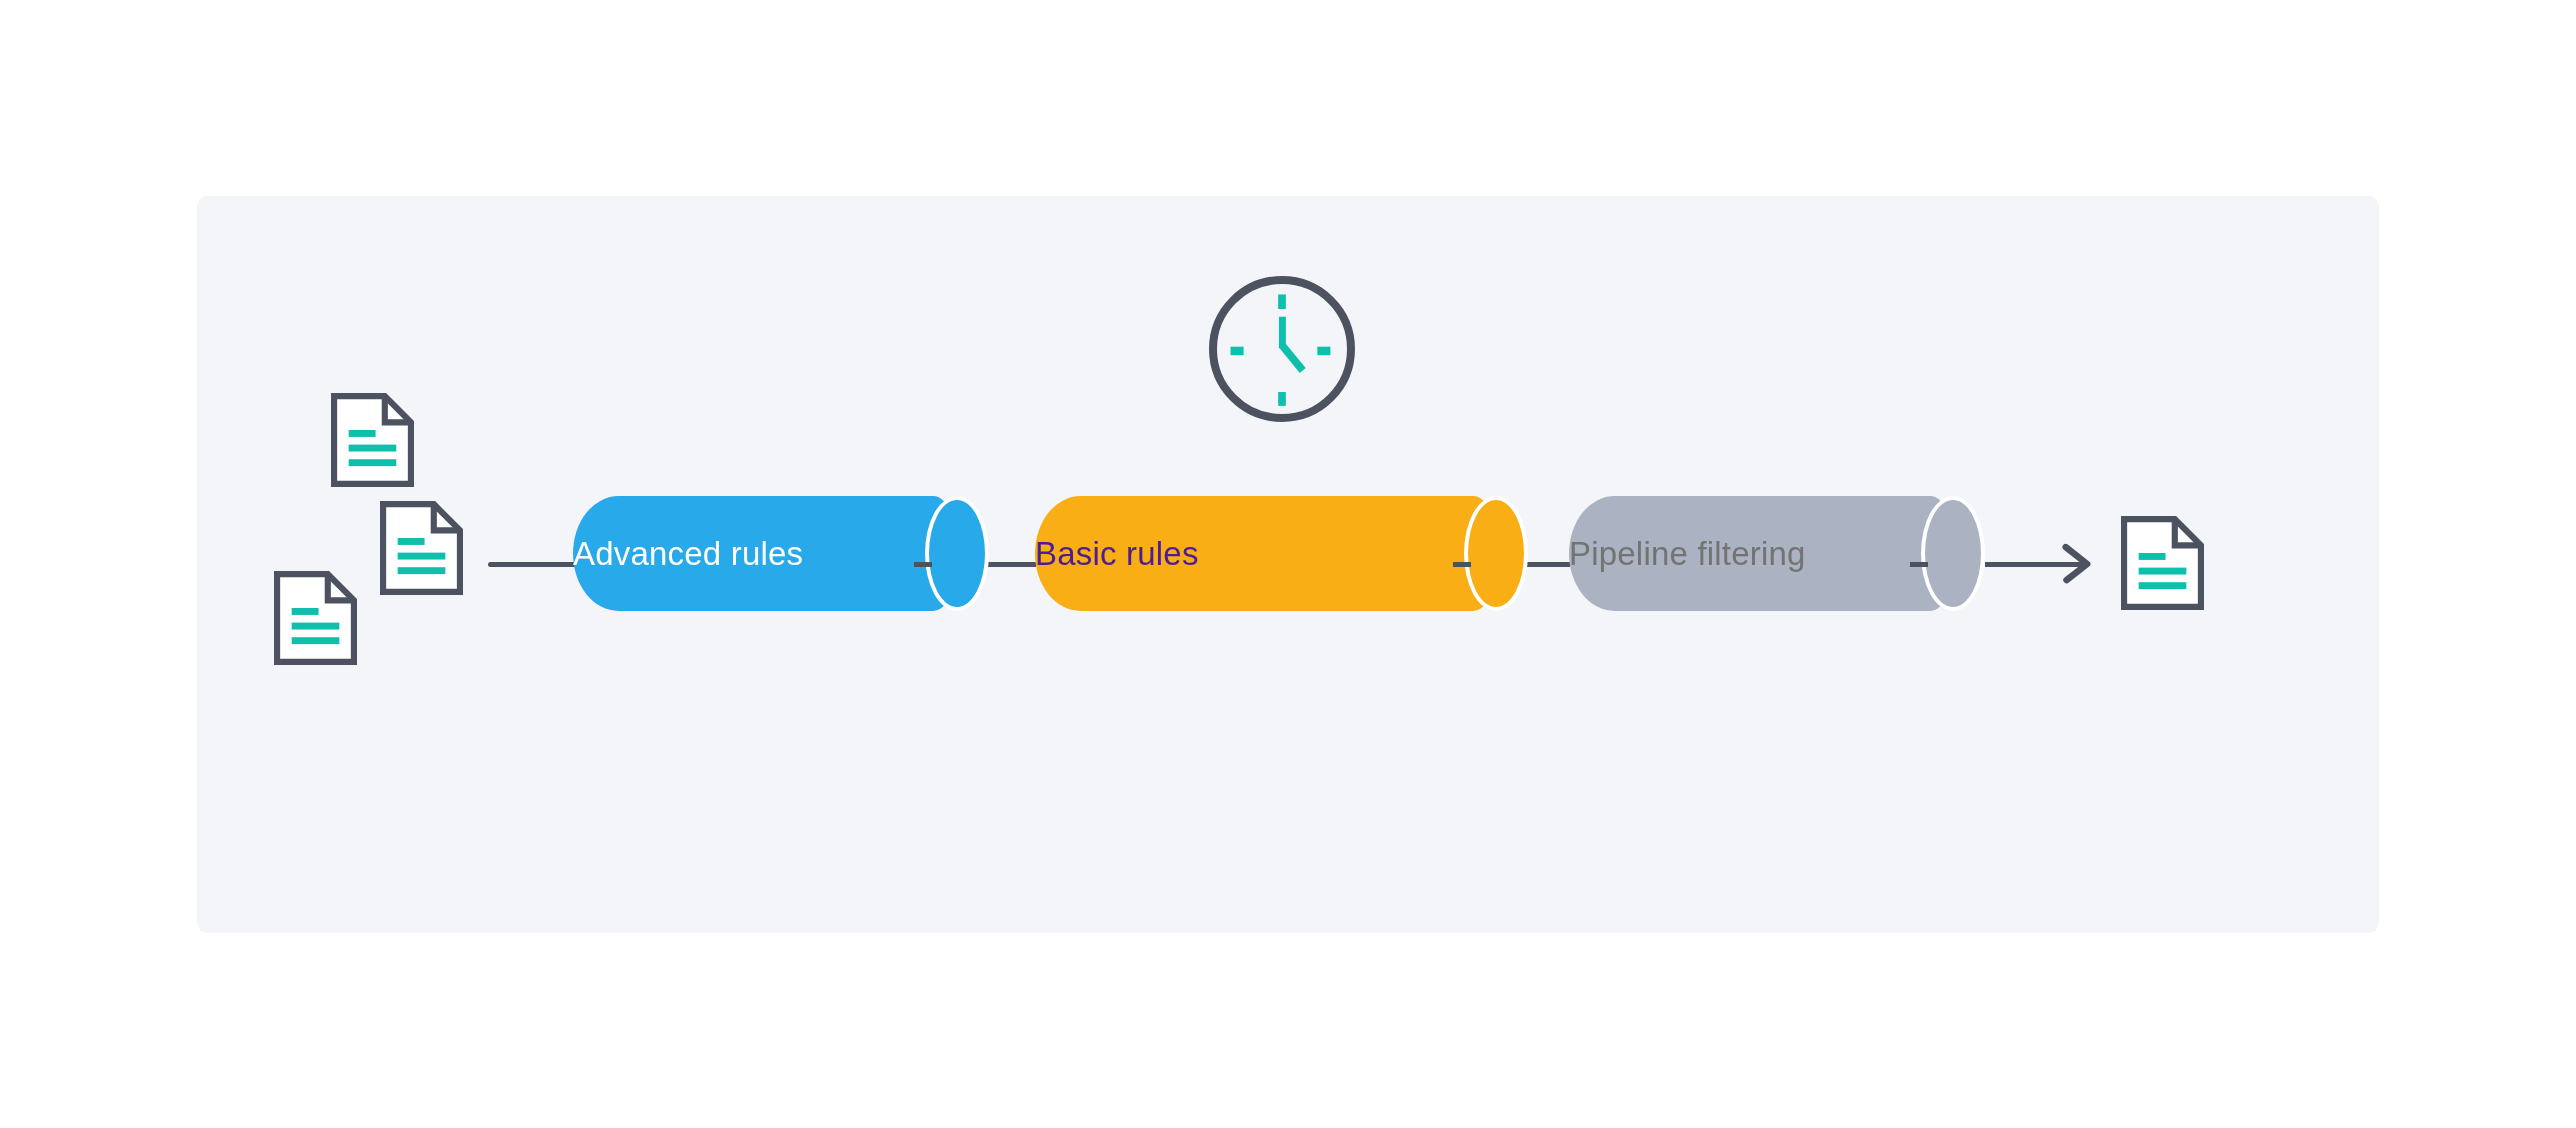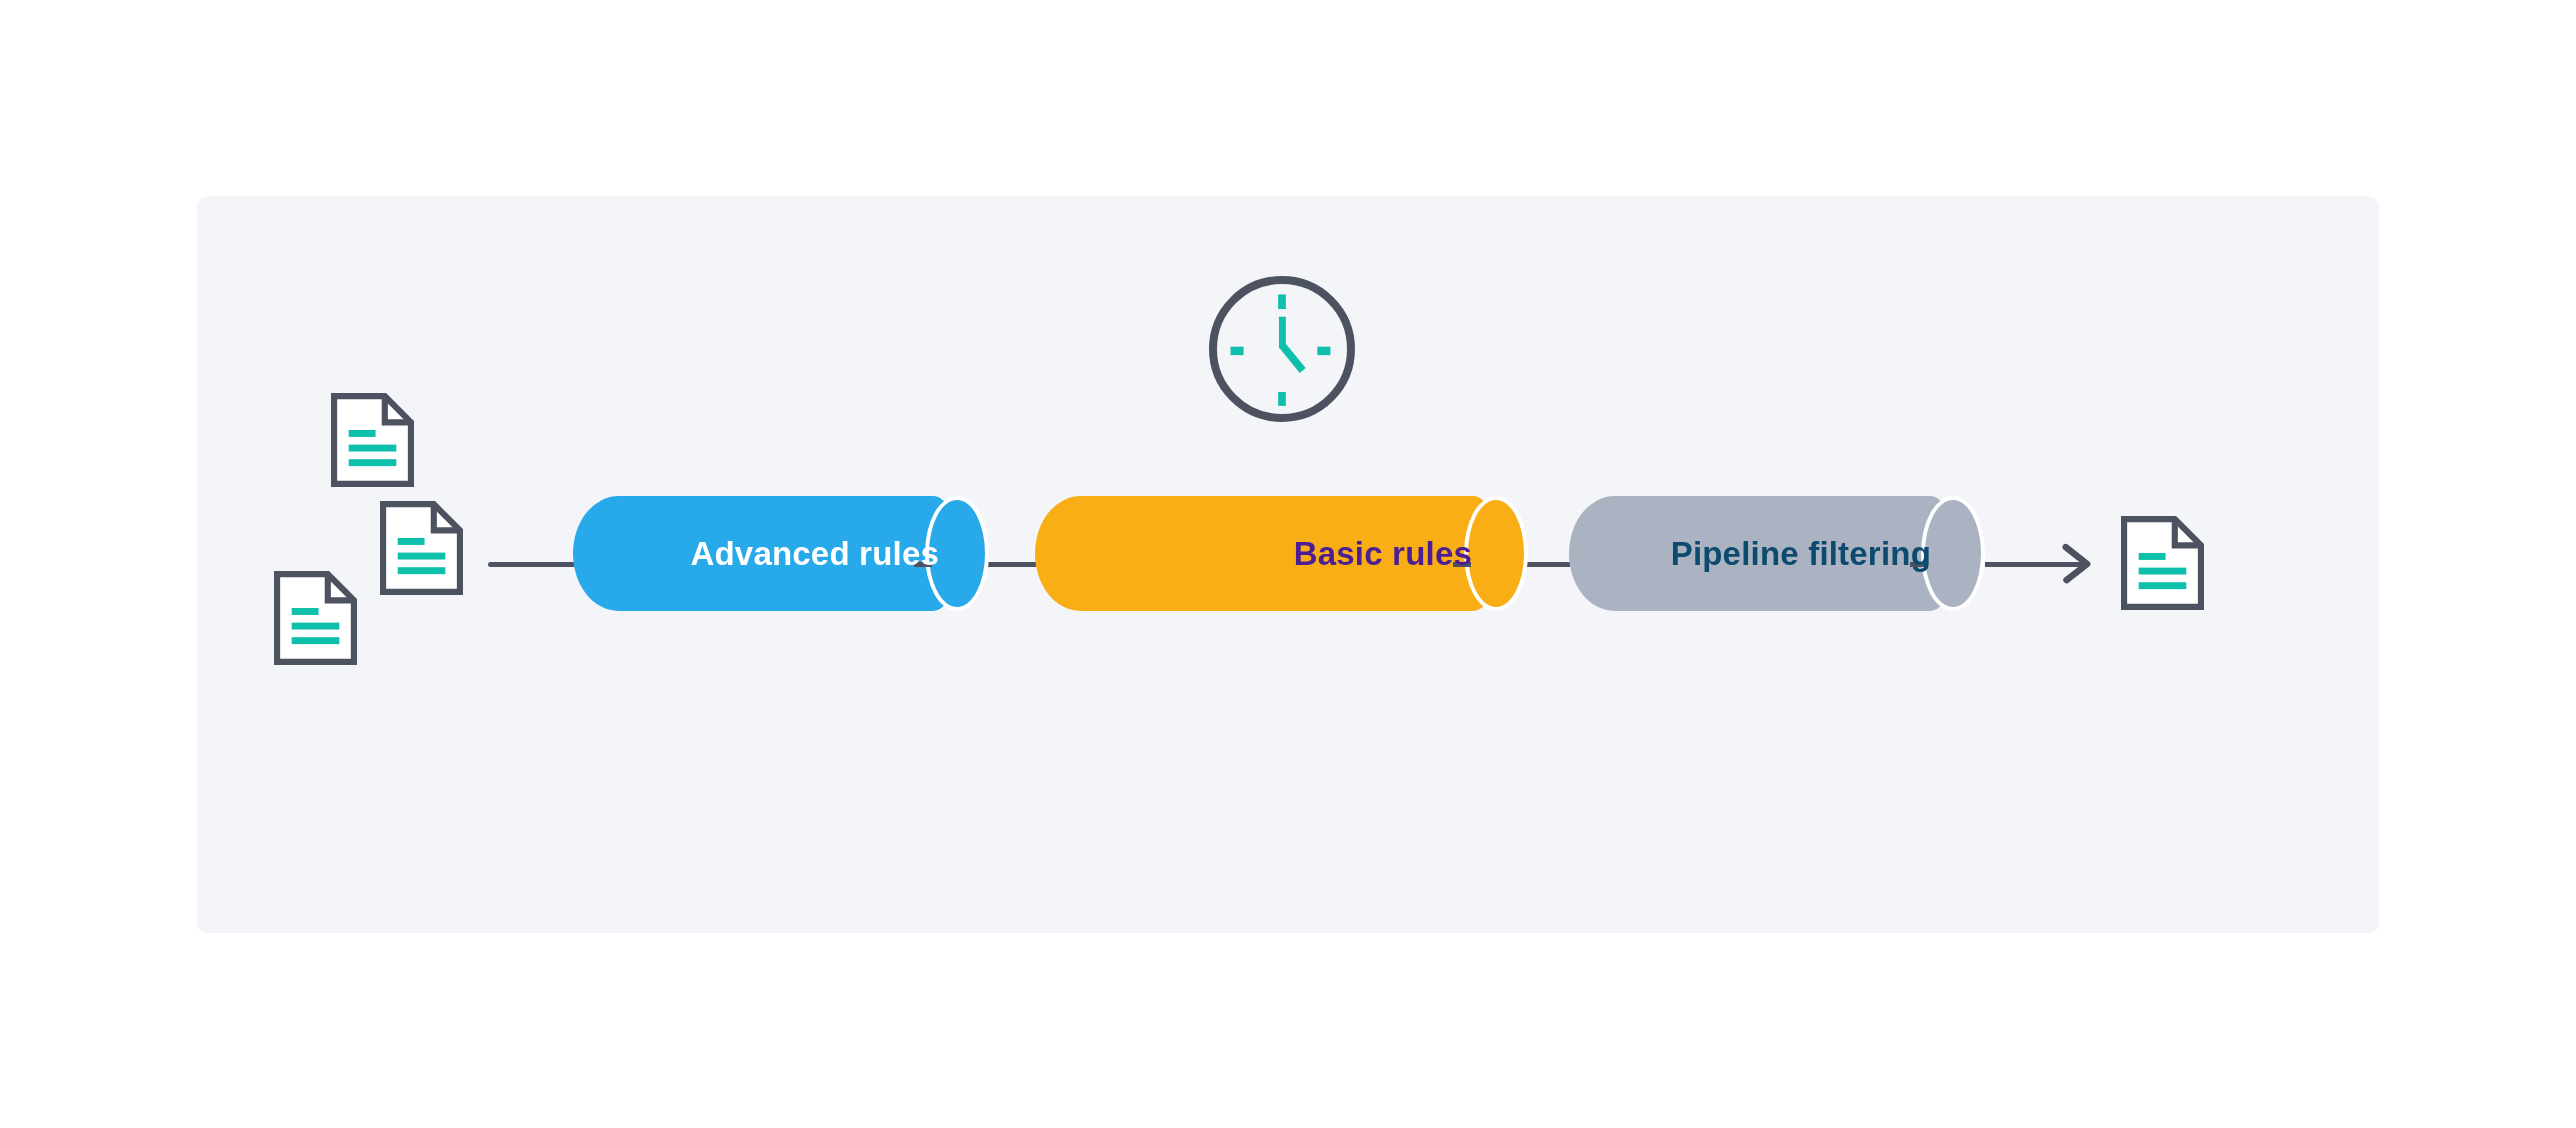--- a/index.html
+++ b/index.html
@@ -44,26 +44,25 @@
   .gap-dash {
     position: absolute;
     top: 562px; height: 5.4px; width: 18.4px;
     background: #4C5260;
     z-index: 4;
   }
   .stage-label {
     position: absolute;
     top: 496px; height: 115px;
     line-height: 115px;
-    text-align: right;
+    text-align: left;
     font-size: 33px;
     letter-spacing: 0.2px;
     z-index: 5;
     white-space: nowrap;
-    font-weight: bold;
   }
   
   .clock-ring {
     position: absolute;
     left: 1209px; top: 276px;
     width: 146px; height: 146px;
     box-sizing: border-box;
     border: 8.4px solid #4C5260;
     border-radius: 50%;
     z-index: 2;
@@ -144,21 +143,21 @@
     <div class="cyl-body" style="left: 1035px; width: 464px; background: rgb(248, 174, 20);"></div>
     <div class="cyl-cap" style="left: 1464px; background: rgb(248, 174, 20);"></div>
     <div class="gap-dash" style="left:1453px;"></div>
     <div class="stage-label" style="left: 1035px; width: 437px; color: #4c1d95;">Basic rules</div>
   </div>
 
   <div>
     <div class="cyl-body" style="left: 1569px; width: 387px; background: rgb(171, 179, 194);"></div>
     <div class="cyl-cap" style="left: 1921px; background: rgb(171, 179, 194);"></div>
     <div class="gap-dash" style="left:1910px;"></div>
-    <div class="stage-label" style="left: 1569px; width: 362px; color: #0c4a6e;">Pipeline filtering</div>
+    <div class="stage-label" style="left: 1569px; width: 362px; color: #737373;">Pipeline filtering</div>
   </div>
 
   <svg class="doc-icon" style="left:2121px; top:516px;" viewBox="0 0 108 122">
     <path d="M4,4 H70 L104,38 V118 H4 Z" fill="#FFFFFF" stroke="#4C5260" stroke-width="8" stroke-linejoin="miter"></path>
     <path d="M70,4 V38 H104" fill="none" stroke="#4C5260" stroke-width="8"></path>
     <rect x="23" y="48" width="35" height="9" fill="#0EBFAC"></rect>
     <rect x="23" y="67" width="62" height="9" fill="#0EBFAC"></rect>
     <rect x="23" y="86" width="62" height="9" fill="#0EBFAC"></rect>
   </svg>
 

